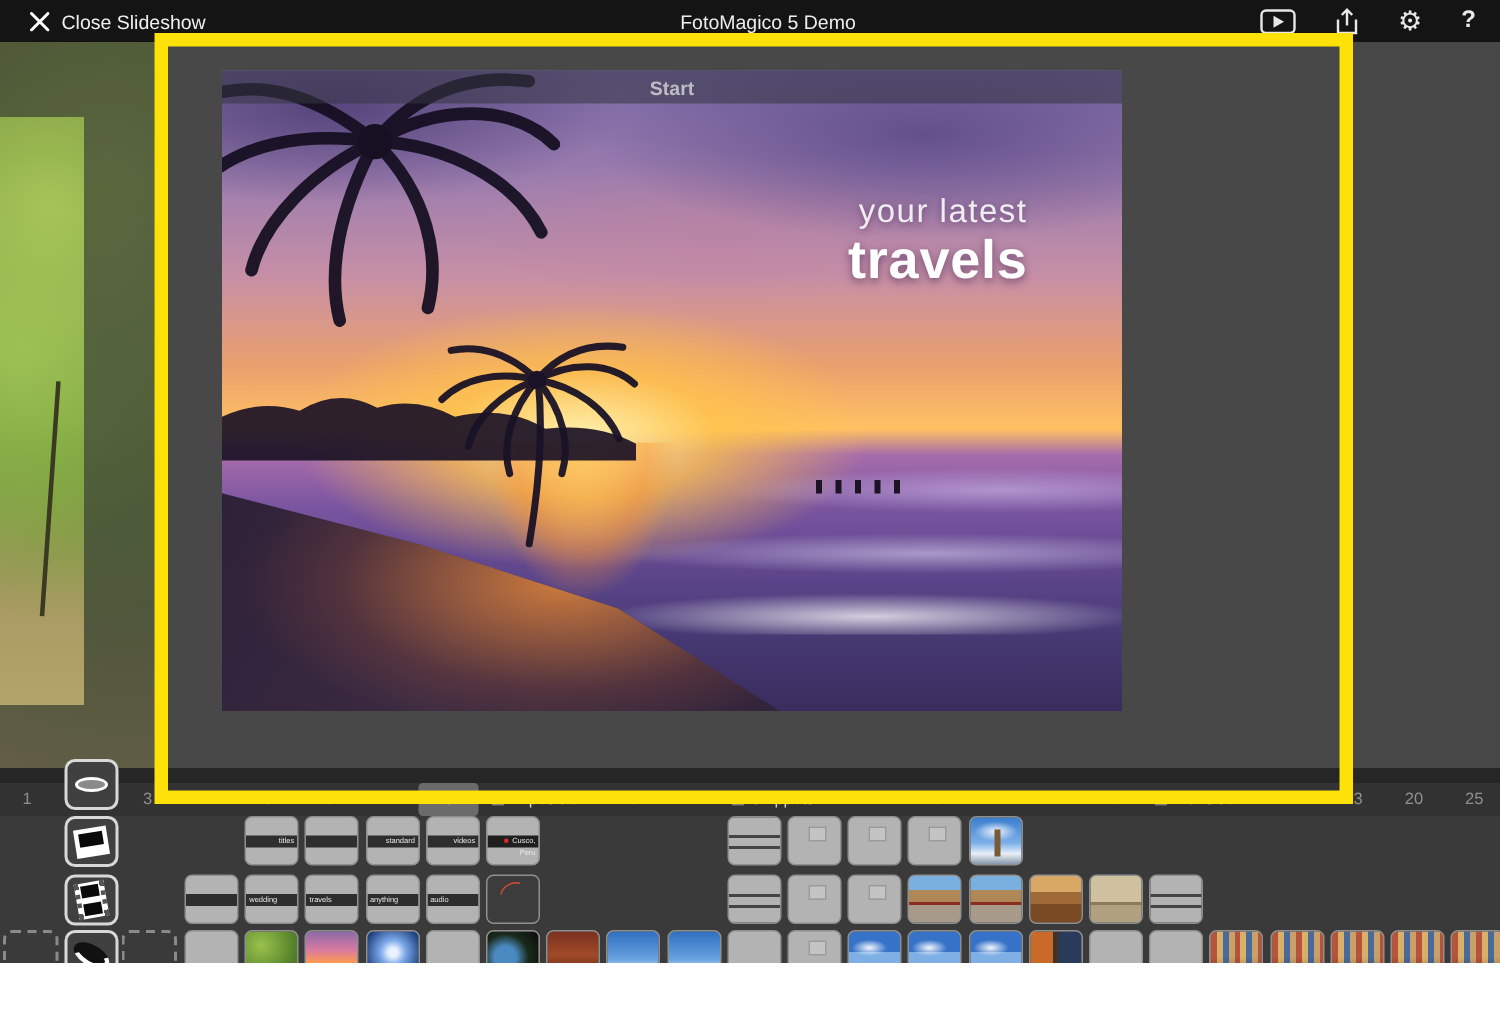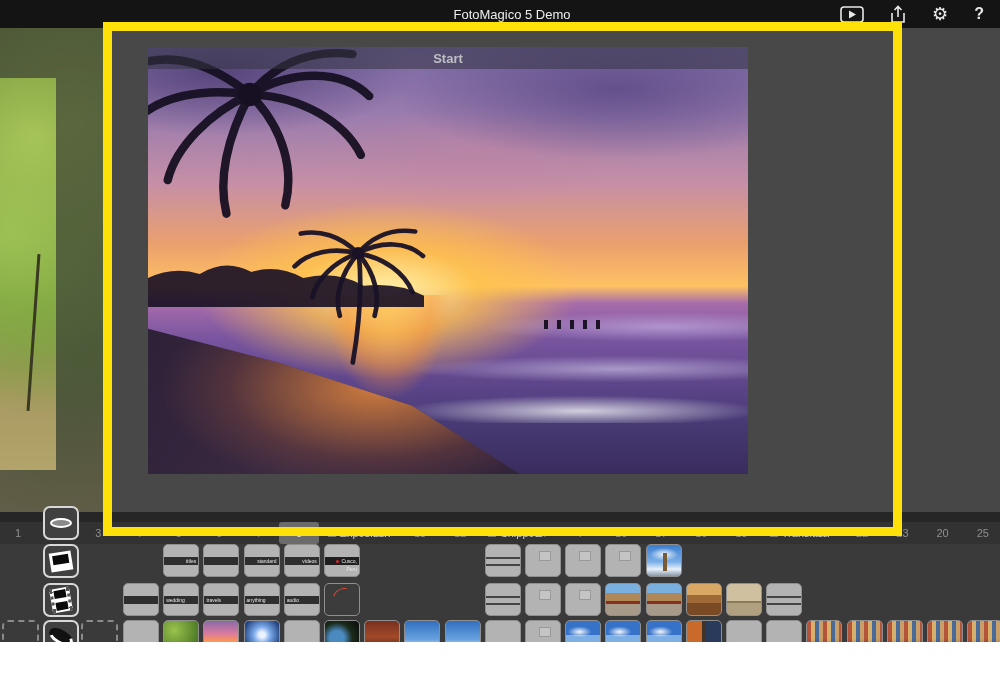--- a/index.html
+++ b/index.html
@@ -195,20 +195,24 @@
             <i></i>
             <i></i>
             <i></i>
             <i></i>
           </div>
 
         <div class="slide-startbar">
           <span>Start</span>
         </div>
 
+        <div class="slide-caption">
+          <div class="cap1">your latest</div>
+          <div class="cap2">travels</div>
+        </div>
       </div>
     </div>
 
   </div>
 
   <div class="storyboard">
     <div class="sb-topstrip"></div>
     <div class="ruler" id="ruler">
         <div class="ruler-slot" style="left: -2px;">1</div>
         <div class="ruler-slot" style="left: 38.2px;">2</div>
@@ -331,20 +335,26 @@
         <div class="thumb r3 t-plain" style="left: 766.2px; top: 108px;"></div>
         <div class="thumb r3 t-market" style="left: 806.4px; top: 108px;"></div>
         <div class="thumb r3 t-market" style="left: 846.6px; top: 108px;"></div>
         <div class="thumb r3 t-market" style="left: 886.8px; top: 108px;"></div>
         <div class="thumb r3 t-market" style="left: 927px; top: 108px;"></div>
         <div class="thumb r3 t-market" style="left: 967.2px; top: 108px;"></div>
       </div>
   </div>
 
   <div class="topbar">
+    <div class="tb-left">
+      <svg width="13" height="13" viewBox="0 0 13 13">
+        <path d="M1,1 L12,12 M12,1 L1,12" stroke="#ffffff" stroke-width="2" stroke-linecap="round"></path>
+      </svg>
+      <span>Close Slideshow</span>
+    </div>
     <div class="tb-title">FotoMagico 5 Demo</div>
     <div class="tb-icons">
       <svg width="24" height="17" viewBox="0 0 24 17">
         <rect x="1" y="1" width="22" height="15" rx="3" fill="none" stroke="#e8e8e8" stroke-width="1.6"></rect>
         <path d="M9,4.5 L16,8.5 L9,12.5 Z" fill="#e8e8e8"></path>
       </svg>
       <svg width="16" height="19" viewBox="0 0 16 19">
         <path d="M2,8 L2,17 L14,17 L14,8" fill="none" stroke="#e8e8e8" stroke-width="1.6"></path>
         <path d="M8,12 L8,2 M4.5,5 L8,1.5 L11.5,5" fill="none" stroke="#e8e8e8" stroke-width="1.6"></path>
       </svg>

